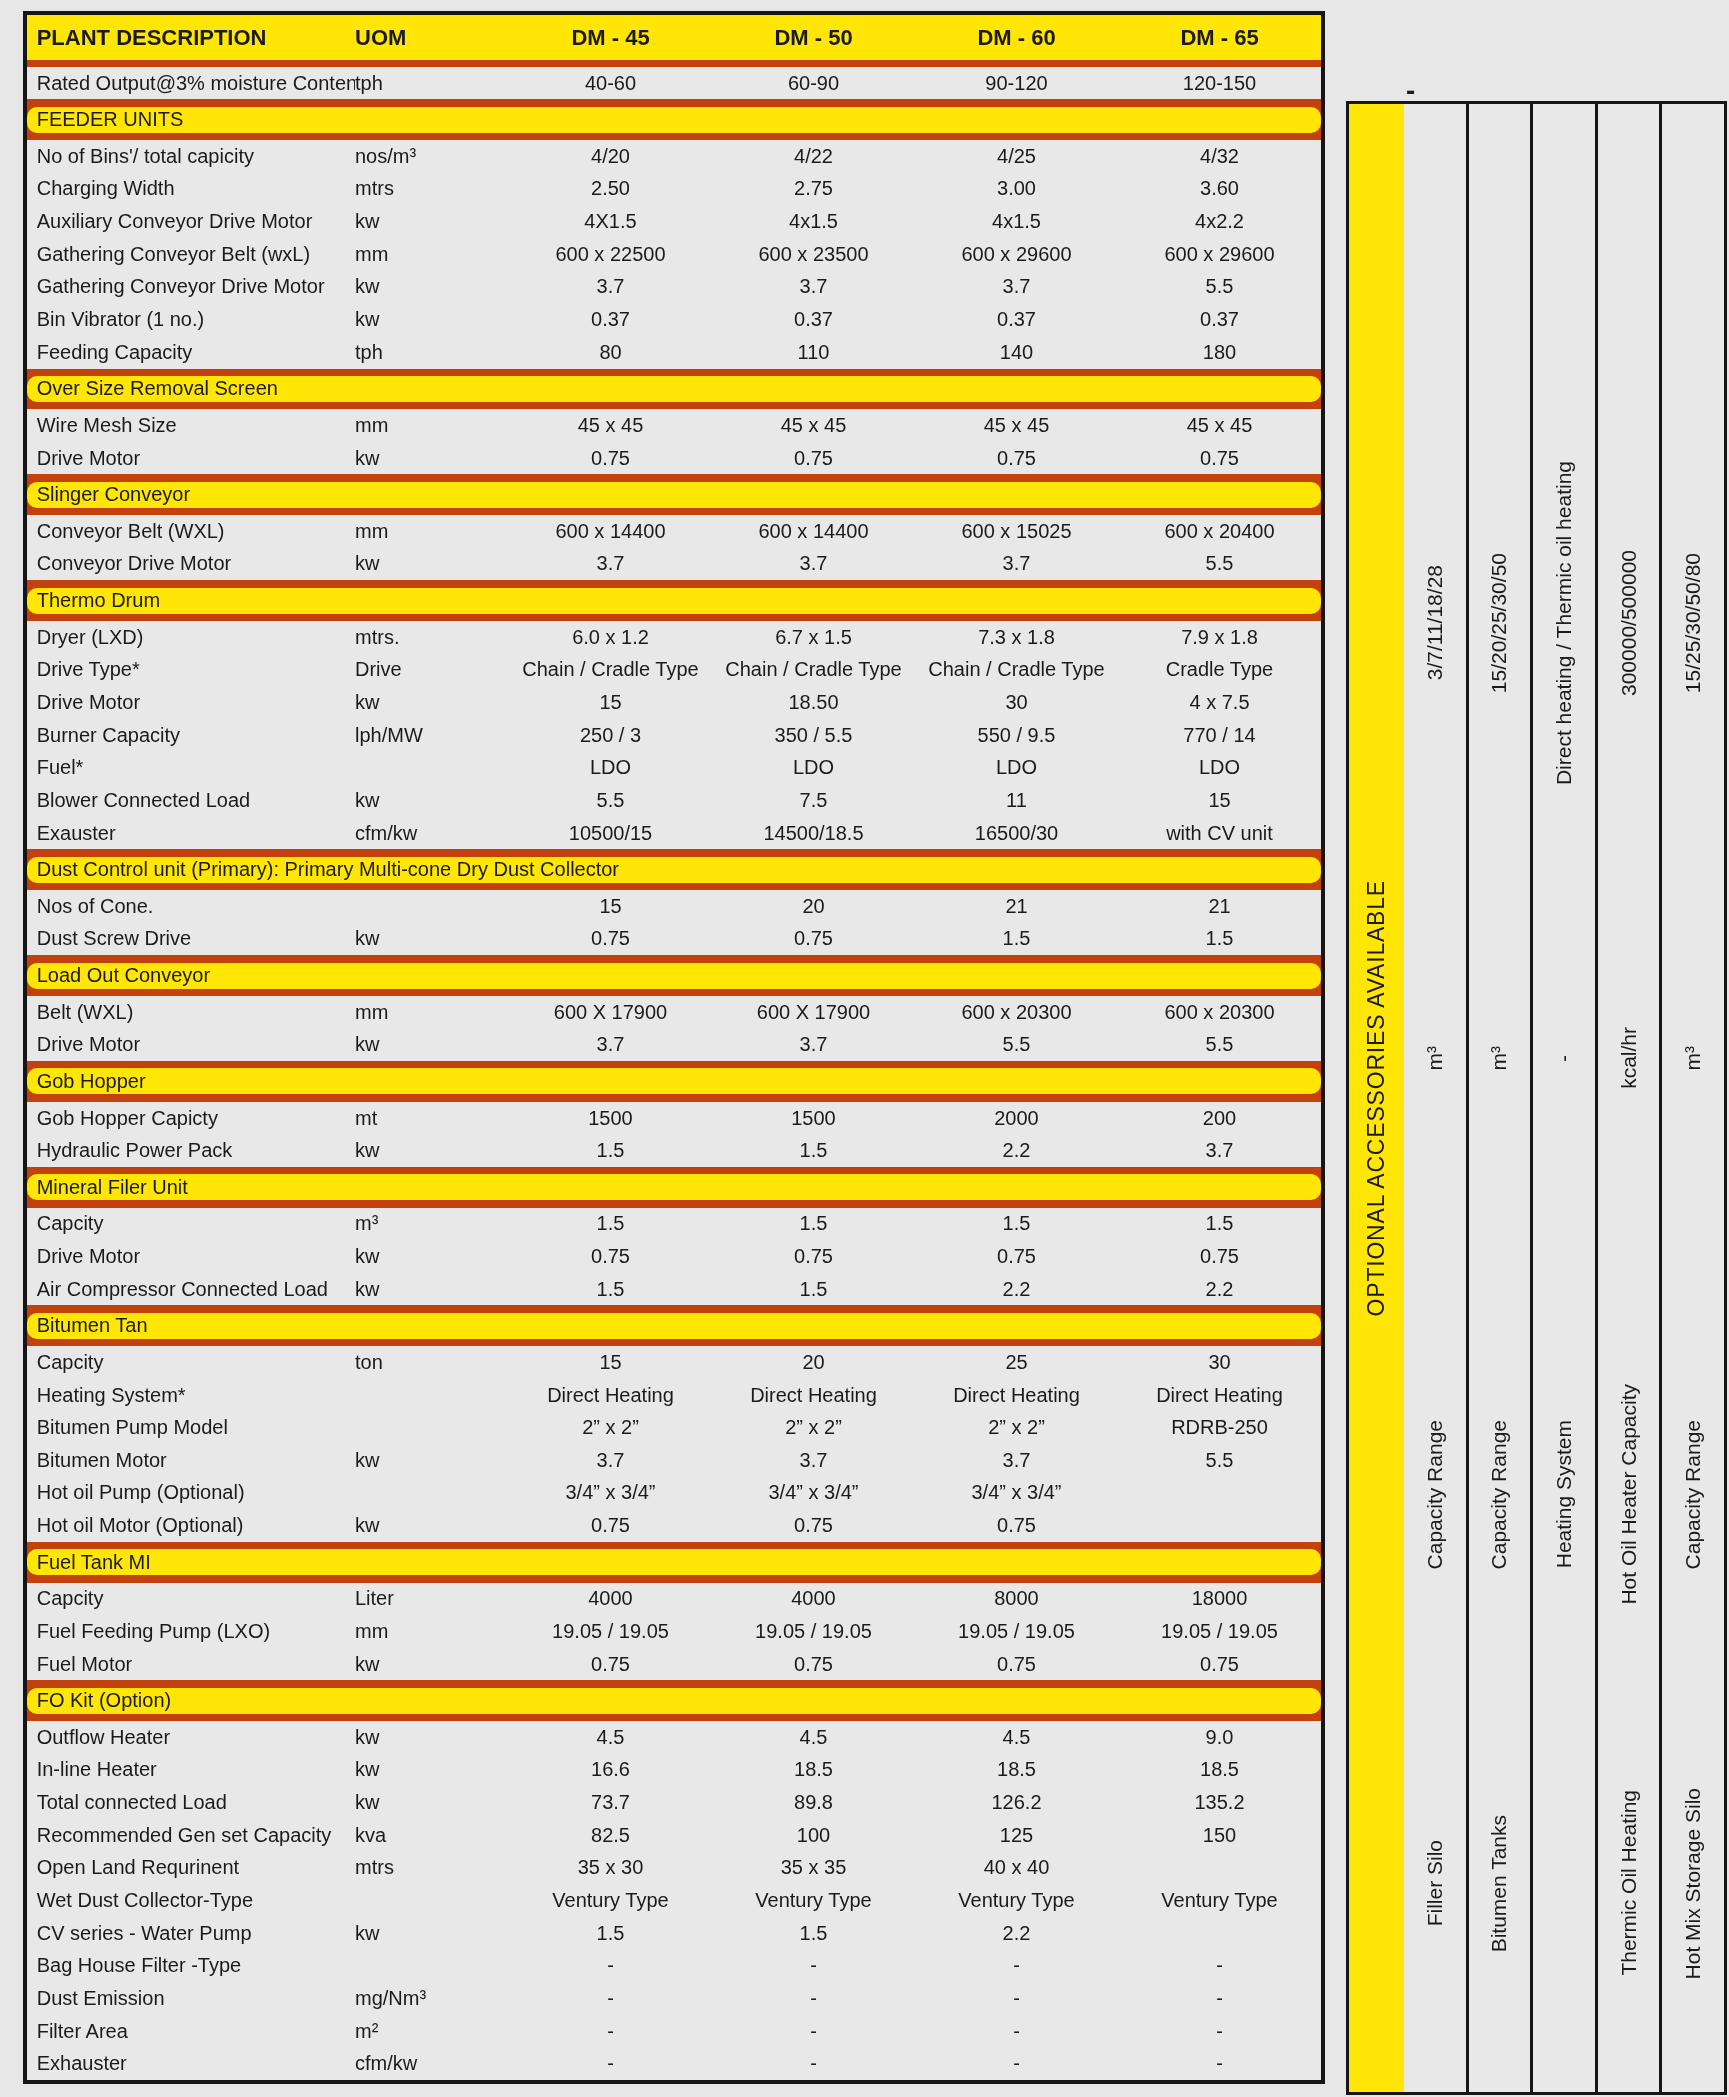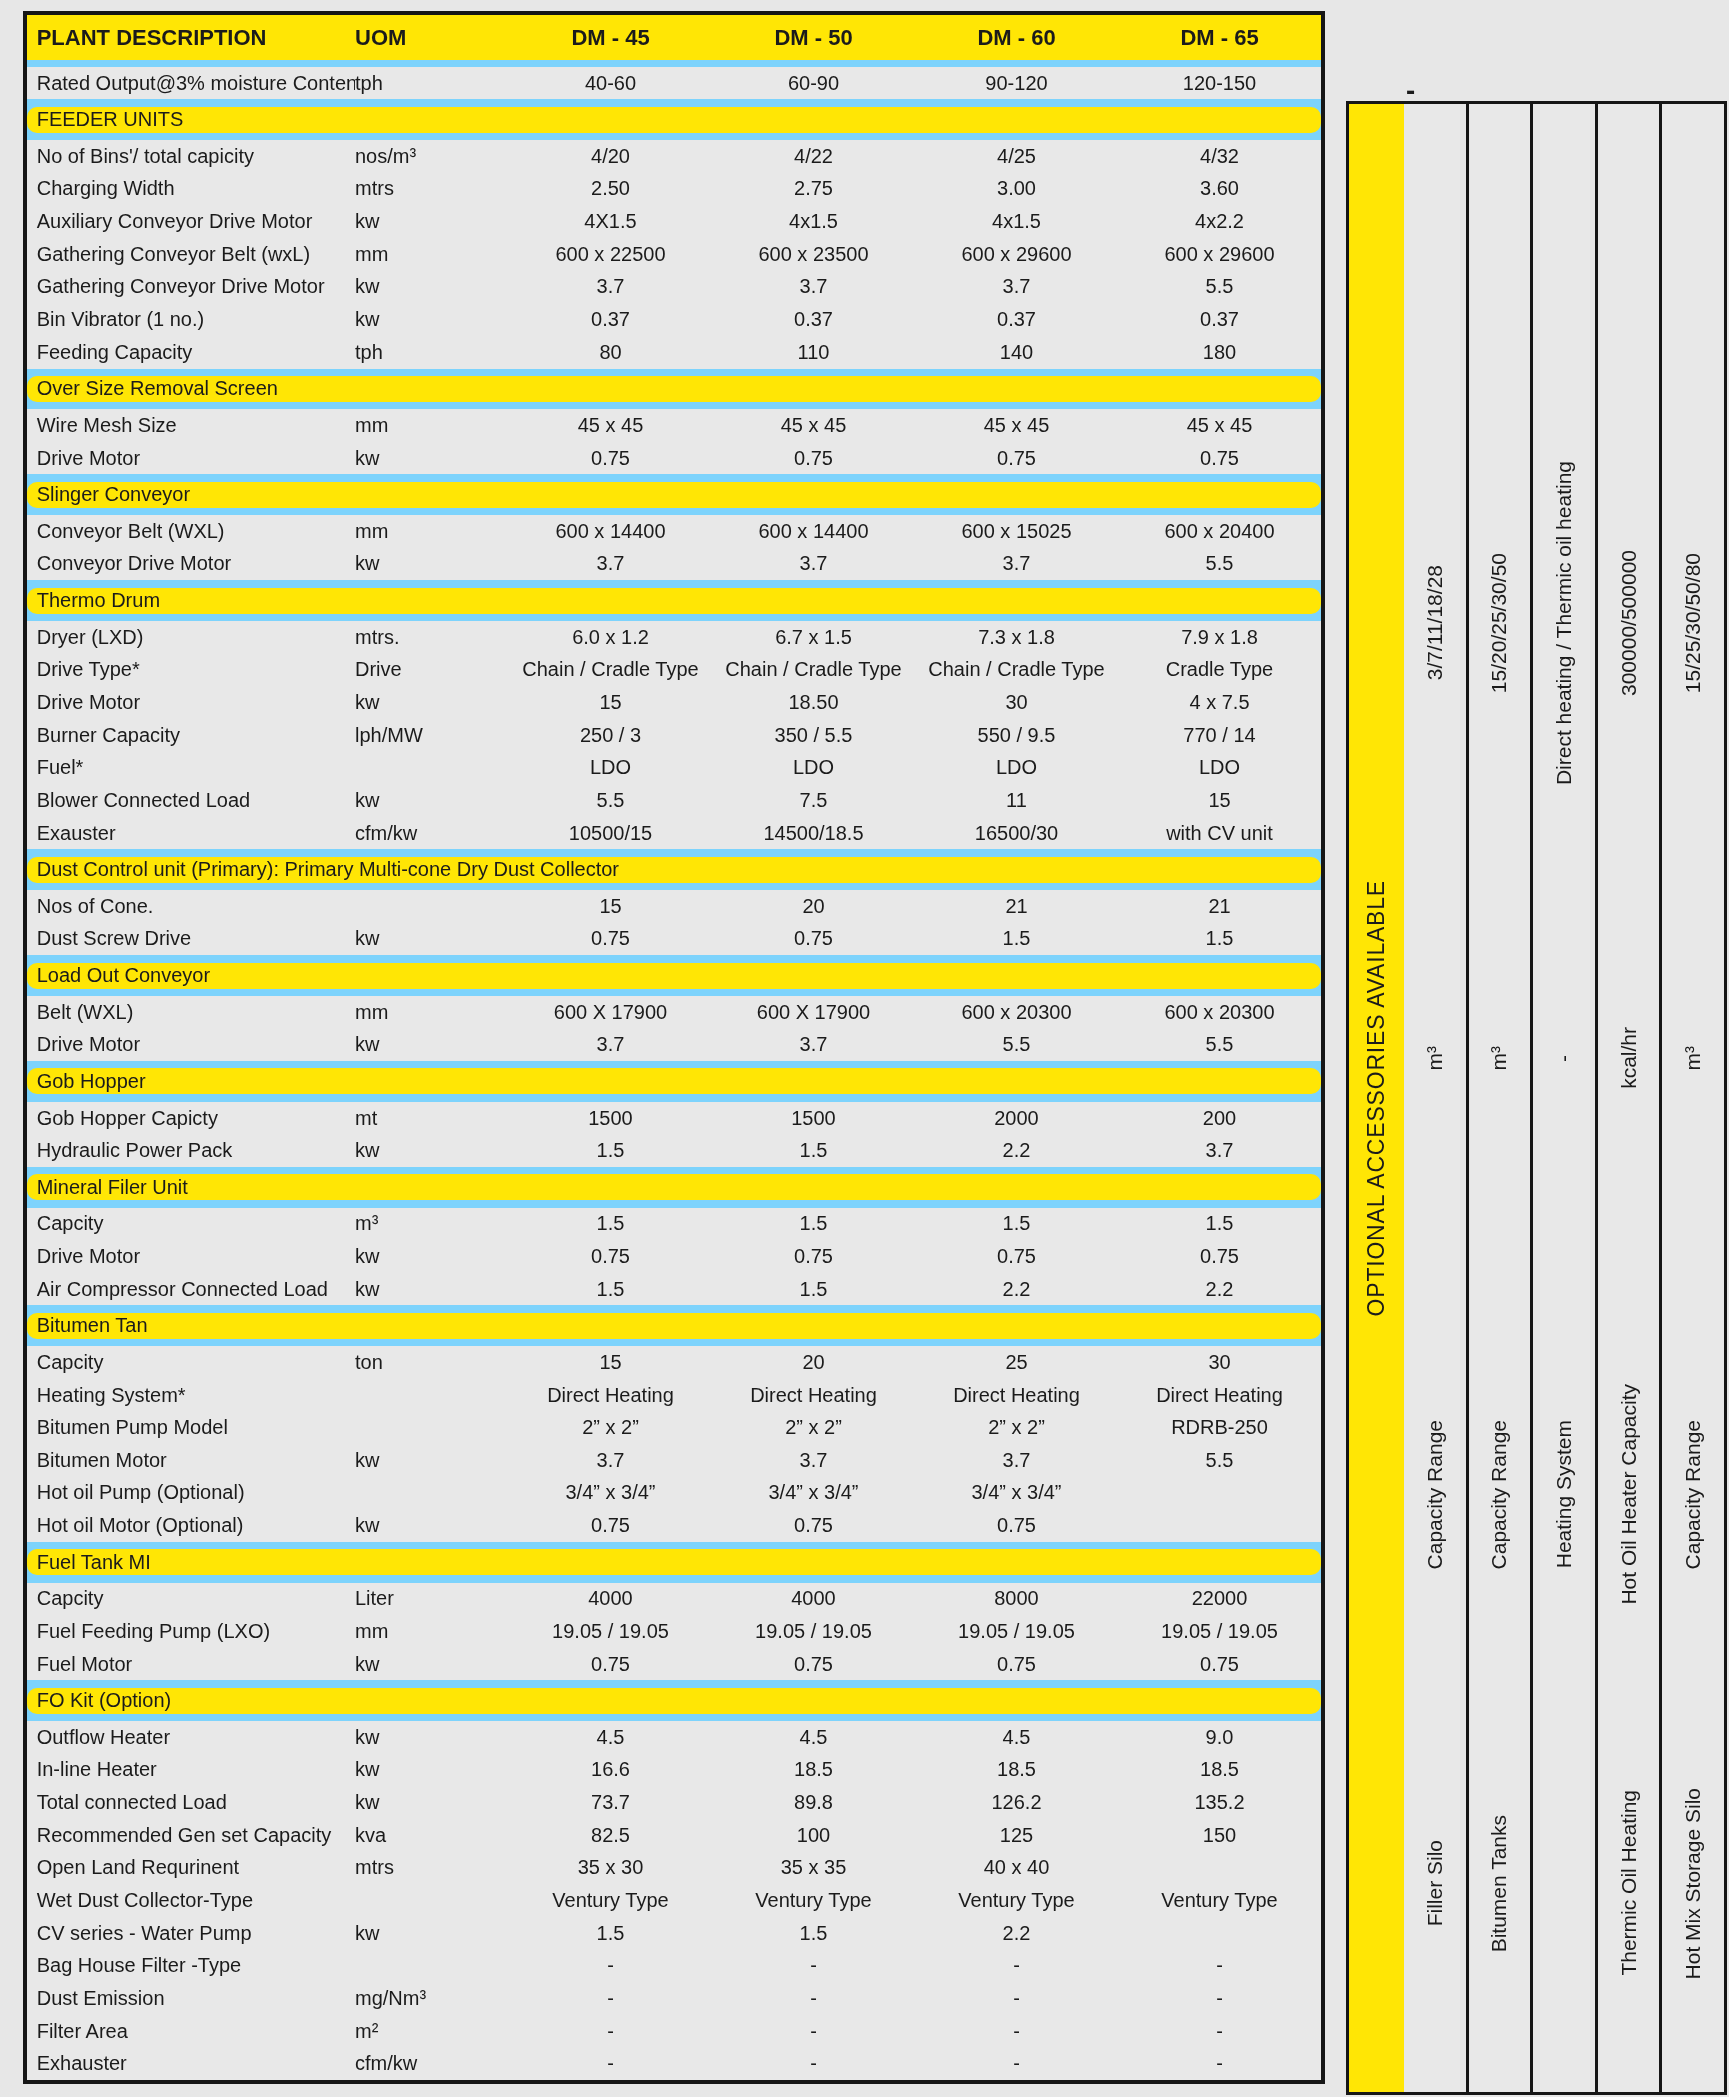--- a/index.html
+++ b/index.html
@@ -12,21 +12,21 @@
     color: #1b1b1b;
     overflow: hidden;
   }
 
   
   .main-table {
     position: absolute;
     left: 23px; top: 11.3px;
     width: 1302px; height: 2073px;
     border: 4px solid #161616;
-    background: #7dd3fc;
+    background: #c2410c;
     box-sizing: border-box;
     display: flex;
     flex-direction: column;
   }
   .row-header {
     flex: 0 0 45px;
     margin-bottom: 6.5px;
     background: #ffe605;
     display: flex;
     align-items: center;
@@ -417,21 +417,21 @@
         </div>
         <div class="srow">
           <span>Fuel Tank MI</span>
         </div>
         <div class="drow">
           <div class="c-desc">Capcity</div>
           <div class="c-uom">Liter</div>
           <div class="c-val">4000</div>
           <div class="c-val">4000</div>
           <div class="c-val">8000</div>
-          <div class="c-val">22000</div>
+          <div class="c-val">18000</div>
         </div>
         <div class="drow">
           <div class="c-desc">Fuel Feeding Pump (LXO)</div>
           <div class="c-uom">mm</div>
           <div class="c-val">19.05 / 19.05</div>
           <div class="c-val">19.05 / 19.05</div>
           <div class="c-val">19.05 / 19.05</div>
           <div class="c-val">19.05 / 19.05</div>
         </div>
         <div class="drow">

